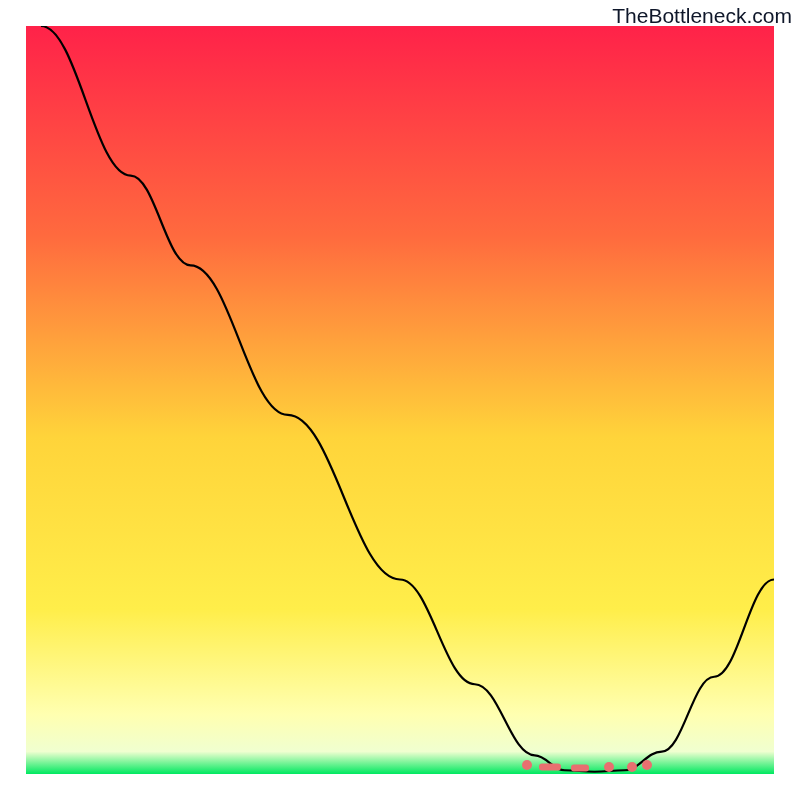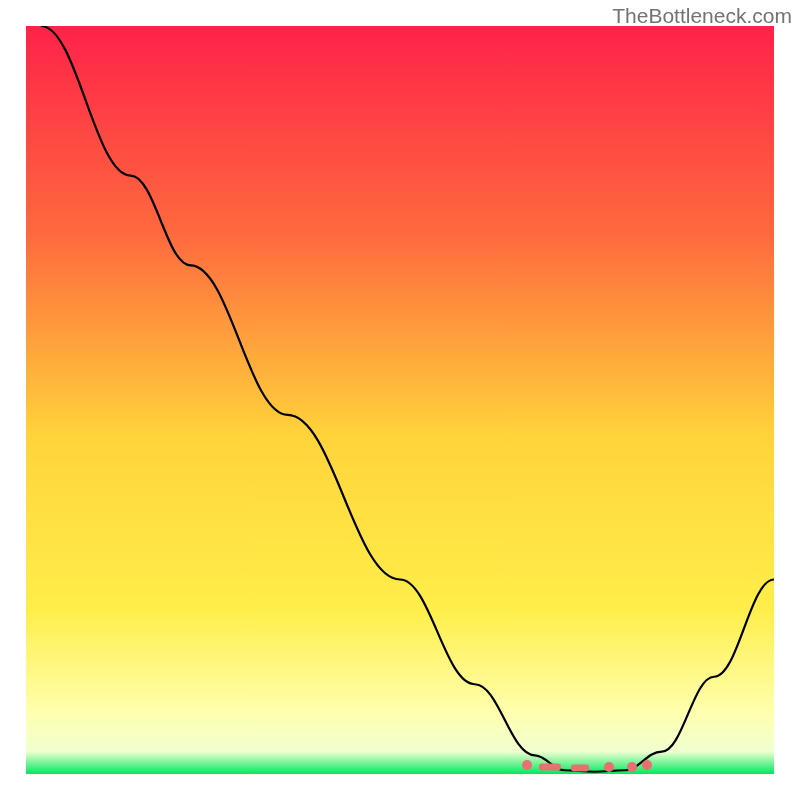--- a/index.html
+++ b/index.html
@@ -11,21 +11,21 @@
     width: 800px;
     height: 800px;
     background: #ffffff;
     position: relative;
     font-family: Arial, sans-serif;
   }
   .watermark {
     position: absolute;
     top: 4px;
     right: 8px;
-    color: #737373;
+    color: #0f172a;
     font-size: 21px;
     font-weight: normal;
     z-index: 10;
   }
   .chart-area {
     position: absolute;
     top: 26px;
     left: 26px;
     width: 748px;
     height: 748px;

